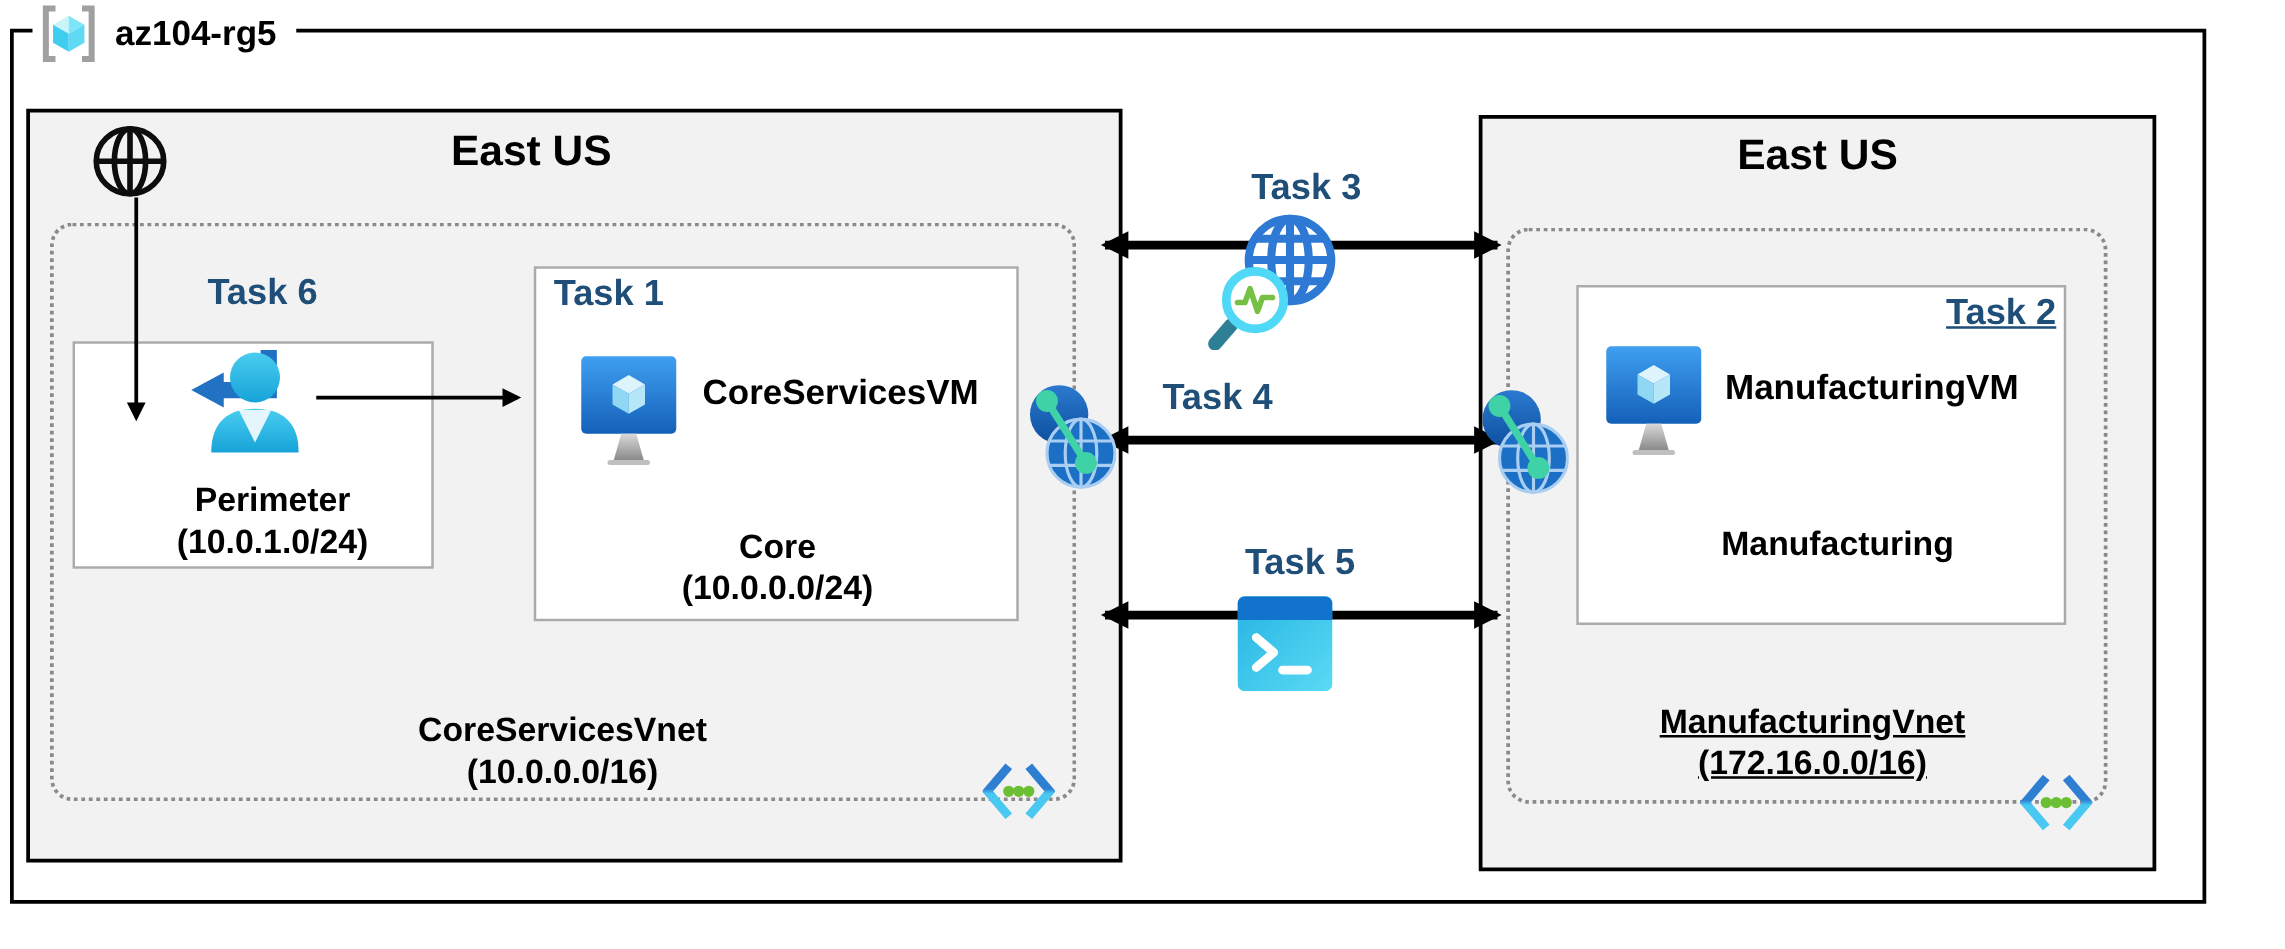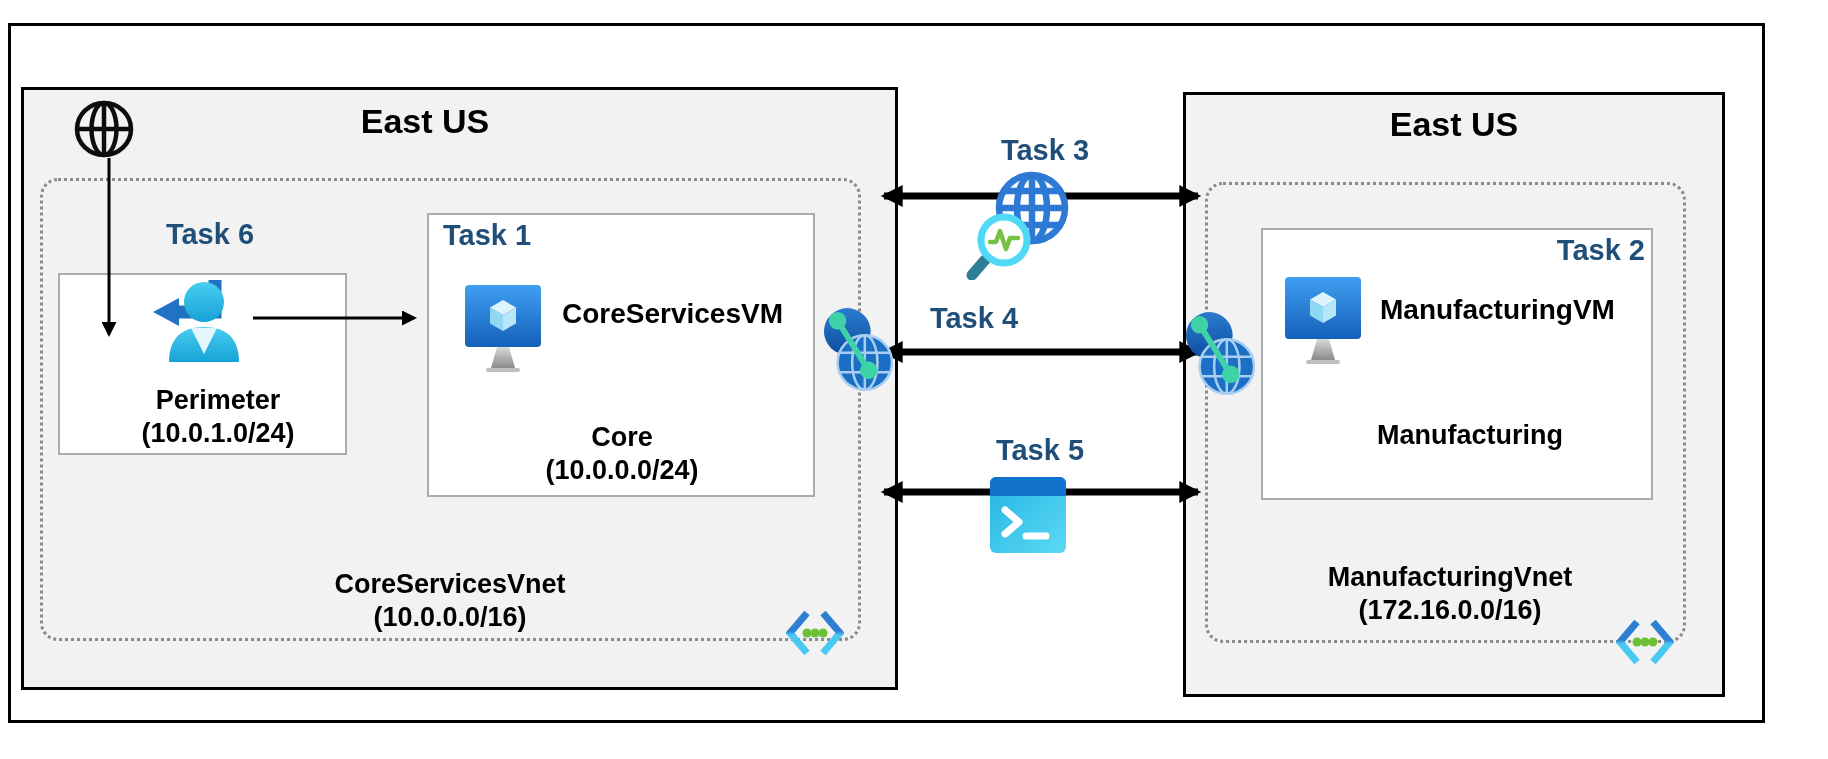--- a/index.html
+++ b/index.html
@@ -18,31 +18,42 @@
   .inner-box{background:#fff;border:2px solid #ababab;z-index:2;box-sizing:border-box;}
   #perimeter-box{left:58px;top:273px;width:289px;height:182px;}
   #task1-box{left:427px;top:213px;width:388px;height:284px;}
   #task2-box{left:1261px;top:228px;width:392px;height:272px;}
   .txt{position:absolute;font-weight:bold;color:#000;white-space:nowrap;z-index:3;line-height:34px;}
   .navy{color:#1f4e79;font-size:29px;}
   .title{font-size:34px;line-height:34px;}
   .sub{font-size:27px;line-height:33px;}
   .vmname{font-size:28px;}
   .ctr{transform:translateX(-50%);text-align:center;}
-  .rtl{transform:translateX(-100%);text-align:right;}
+  .rtl{transform:translateX(-100%);text-align:right;text-decoration:underline;}
   #arrow-layer{left:0;top:0;z-index:4;pointer-events:none;}
   .icon{z-index:5;}
 </style>
 </head>
 <body>
 
 <div id="canvas">
 
   <div id="outer-box" class="abs"></div>
 
+  <div id="rg-header" class="abs">
+    <svg width="54" height="54" viewBox="0 0 56 56">
+      <path d="M17,7 H9 V49 H17" fill="none" stroke="#a0a0a0" stroke-width="5"></path>
+      <path d="M39,7 H47 V49 H39" fill="none" stroke="#a0a0a0" stroke-width="5"></path>
+      <polygon points="28,13 28,28 15,20.5" fill="#c9f4fb"></polygon>
+      <polygon points="28,13 41,20.5 28,28" fill="#7ee4f7"></polygon>
+      <polygon points="15,20.5 28,28 28,43 15,35.5" fill="#3fcdf0"></polygon>
+      <polygon points="41,20.5 41,35.5 28,43 28,28" fill="#5fd9f4"></polygon>
+    </svg>
+    <span id="rg-label">az104-rg5</span>
+  </div>
 
   <div id="region-left" class="abs region"></div>
   <div id="region-right" class="abs region"></div>
 
   <div class="txt title ctr" style="left:425px;top:104px;">East US</div>
   <div class="txt title ctr" style="left:1454px;top:107px;">East US</div>
 
   <div id="vnet-left-boundary" class="abs dotted"></div>
   <div id="vnet-right-boundary" class="abs dotted"></div>
 
@@ -67,21 +78,21 @@
     <div>(10.0.0.0/24)</div>
   </div>
   <div class="txt sub ctr" style="left:450px;top:568px;">
     <div>CoreServicesVnet</div>
     <div>(10.0.0.0/16)</div>
   </div>
   <div class="txt vmname" style="left:1380px;top:293px;">ManufacturingVM</div>
   <div class="txt sub ctr" style="left:1457px;top:419px;margin-left:13px;">
     <div>Manufacturing</div>
   </div>
-  <div class="txt sub ctr" style="left:1450px;top:561px;">
+  <div class="txt sub ctr" style="left:1450px;top:561px;text-decoration:underline;">
     <div>ManufacturingVnet</div>
     <div>(172.16.0.0/16)</div>
   </div>
 
   <svg id="arrow-layer" class="abs" width="1828" height="759">
     <defs>
       <marker id="ahB" viewBox="0 0 10 10" refX="8.5" refY="5" markerWidth="26" markerHeight="22" markerUnits="userSpaceOnUse" orient="auto-start-reverse">
         <path d="M0,0 L10,5 L0,10 Z" fill="#000"></path>
       </marker>
       <marker id="ahS" viewBox="0 0 10 10" refX="8" refY="5" markerWidth="19" markerHeight="15" markerUnits="userSpaceOnUse" orient="auto-start-reverse">

